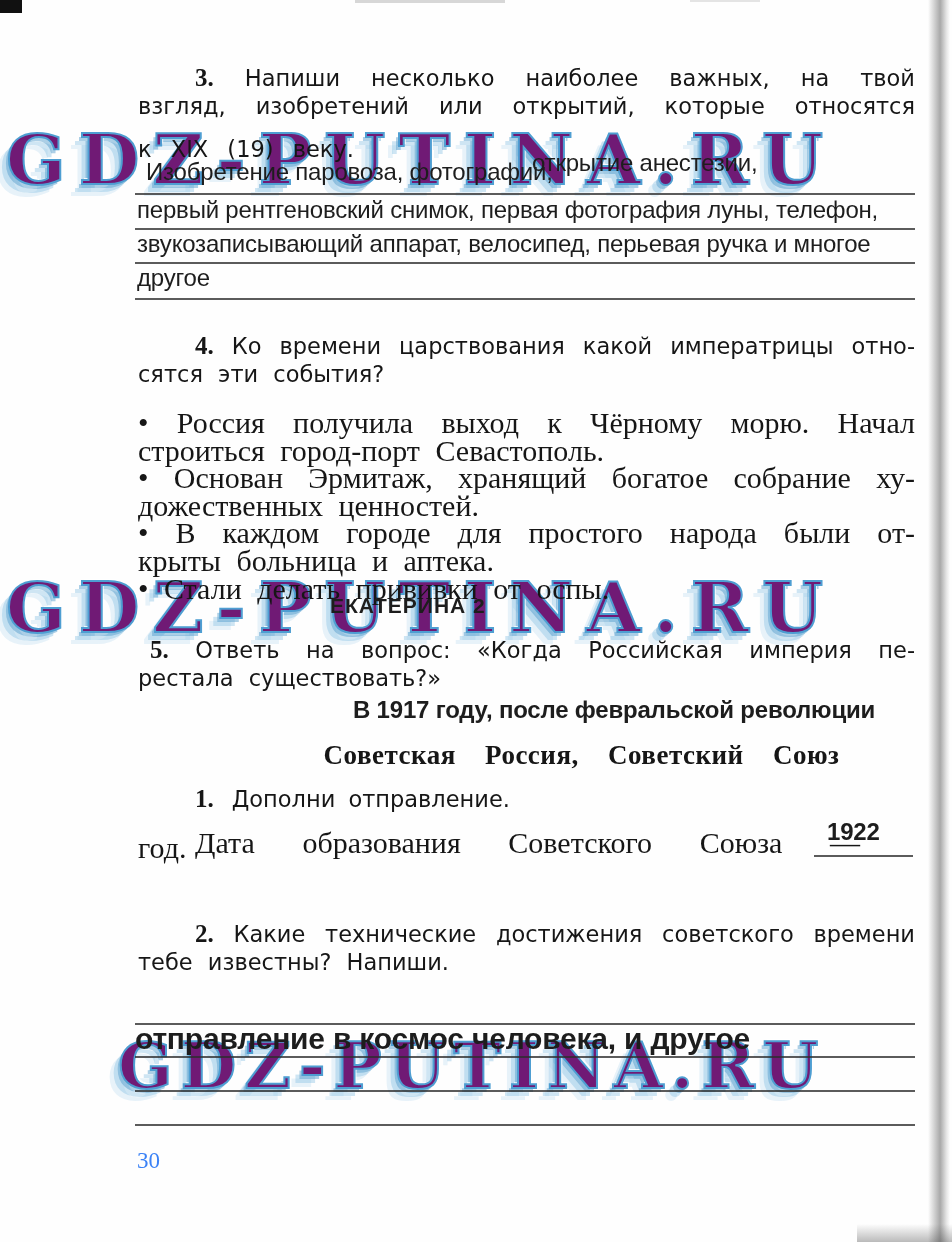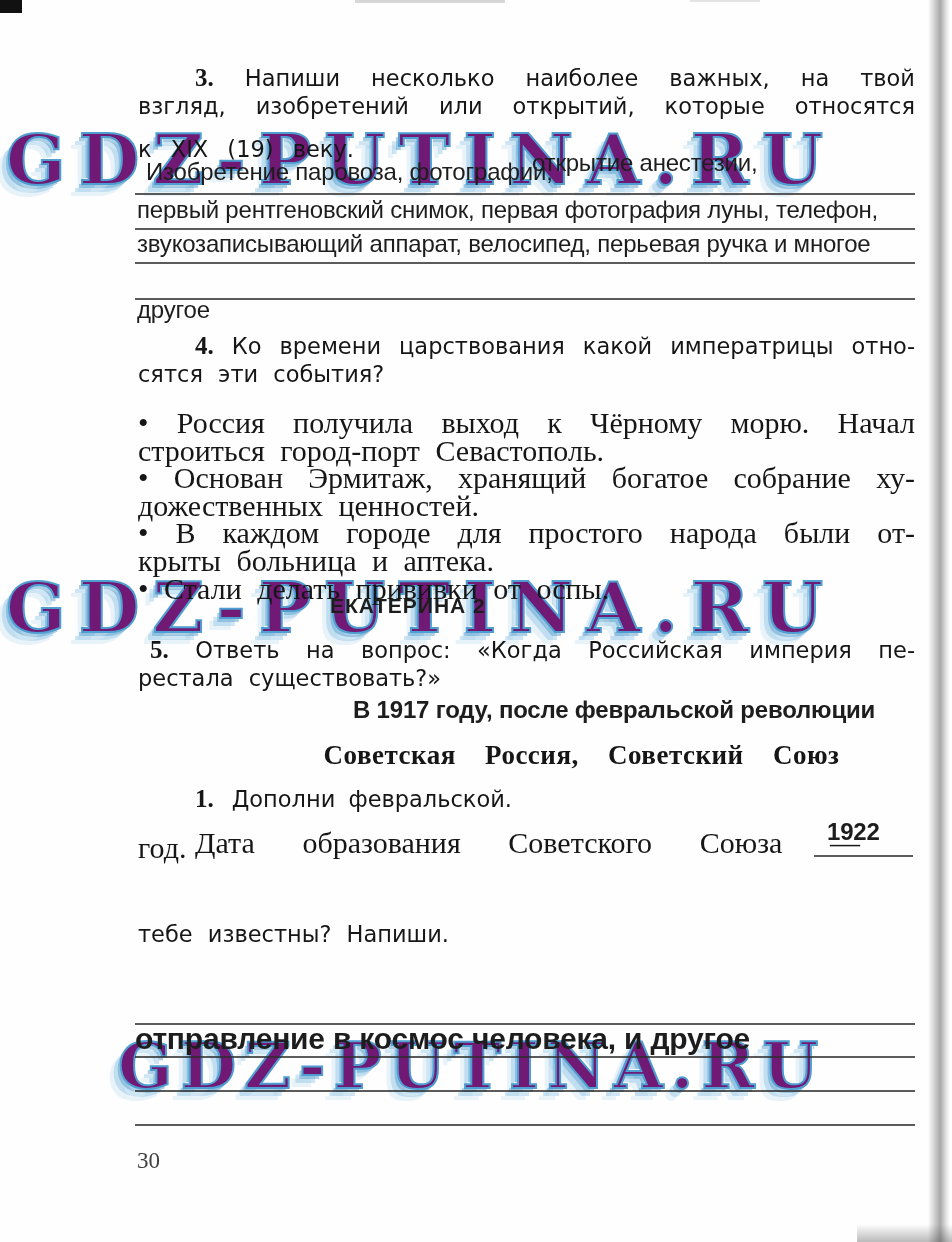--- a/index.html
+++ b/index.html
@@ -56,21 +56,21 @@
   }
   
   .rule{position:absolute;z-index:2;height:2px;background:rgba(45,45,45,.78);left:135px;width:780px;}
   
   .hand{
     position:absolute;z-index:3;white-space:nowrap;
     font-family:"Liberation Sans",sans-serif;
     font-size:24px;color:#1d1d1d;letter-spacing:-.2px;
   }
   .hand.bold{font-weight:700;}
-  .pagenum{position:absolute;z-index:3;font-family:"Liberation Serif",serif;font-size:23px;color:#404040;}
+  .pagenum{position:absolute;z-index:3;font-family:"Liberation Serif",serif;font-size:23px;color:#3b82f6;}
 </style>
 </head>
 <body>
 
 <div id="page">
 
   <div class="corner-mark-tl"></div>
   <div class="top-smudge"></div>
   <div class="top-smudge2"></div>
   <div class="edge-shadow-right"></div>
@@ -88,21 +88,21 @@
 
   <div class="rule" style="top:193px;"></div>
   <div class="rule" style="top:228px;"></div>
   <div class="rule" style="top:262px;"></div>
   <div class="rule" style="top:298px;"></div>
 
   <div class="hand" style="left:146px;top:158px;">Изобретение паровоза, фотографии,</div>
   <div class="hand" style="left:532px;top:149px;">открытие анестезии,</div>
   <div class="hand" style="left:137px;top:196px;">первый рентгеновский снимок, первая фотография луны, телефон,</div>
   <div class="hand" style="left:137px;top:230px;">звукозаписывающий аппарат, велосипед, перьевая ручка и многое</div>
-  <div class="hand" style="left:137px;top:264px;margin-top:32px;">другое</div>
+  <div class="hand" style="left:137px;top:264px;">другое</div>
 
   <div class="para sansq" style="top:332px;left:138px;width:777px;">
     <div class="jline indent"><span class="qnum">4.</span> <span>Ко времени царствования какой императрицы отно-</span></div>
     <div class="lline ws">сятся эти события?</div>
   </div>
 
   <div class="para serifq" style="top:409px;left:138px;width:777px;">
     <div class="jline">• Россия получила выход к Чёрному морю. Начал</div>
     <div class="lline ws">строиться город-порт Севастополь.</div>
     <div class="jline">• Основан Эрмитаж, хранящий богатое собрание ху-</div>
@@ -117,28 +117,29 @@
   <div class="para sansq" style="top:636px;left:138px;width:777px;">
     <div class="jline indent-sm"><span class="qnum">5.</span> <span>Ответь на вопрос: «Когда Российская империя пе-</span></div>
     <div class="lline ws">рестала существовать?»</div>
   </div>
 
   <div class="hand bold" style="left:353px;top:696px;">В 1917 году, после февральской революции</div>
 
   <div class="para heading" style="top:740px;left:138px;width:777px;">Советская Россия, Советский Союз</div>
 
   <div class="para sansq" style="top:785px;left:138px;width:777px;">
-    <div class="lline indent"><span class="qnum gap-after">1.</span><span style="word-spacing:6px;">Дополни февральской.</span></div>
+    <div class="lline indent"><span class="qnum gap-after">1.</span><span style="word-spacing:6px;">Дополни отправление.</span></div>
   </div>
   <div class="para serifq jline indent" style="top:829px;left:138px;width:665px;">Дата образования Советского Союза —</div>
   <div class="hand bold" style="left:827px;top:818px;">1922</div>
   <div class="rule" style="top:855px;left:814px;width:99px;"></div>
   <div class="para serifq" style="top:834px;left:138px;">год.</div>
 
   <div class="para sansq" style="top:920px;left:138px;width:777px;">
+    <div class="jline indent"><span class="qnum">2.</span> <span>Какие технические достижения советского времени</span></div>
     <div class="lline ws">тебе известны? Напиши.</div>
   </div>
 
   <div class="rule" style="top:1023px;"></div>
   <div class="hand bold" style="left:135px;top:1022px;font-size:30px;">отправление в космос человека,  и другое</div>
   <div class="rule" style="top:1056px;"></div>
   <div class="rule" style="top:1090px;"></div>
   <div class="rule" style="top:1124px;"></div>
 
   <div class="pagenum" style="left:137px;top:1148px;">30</div>

